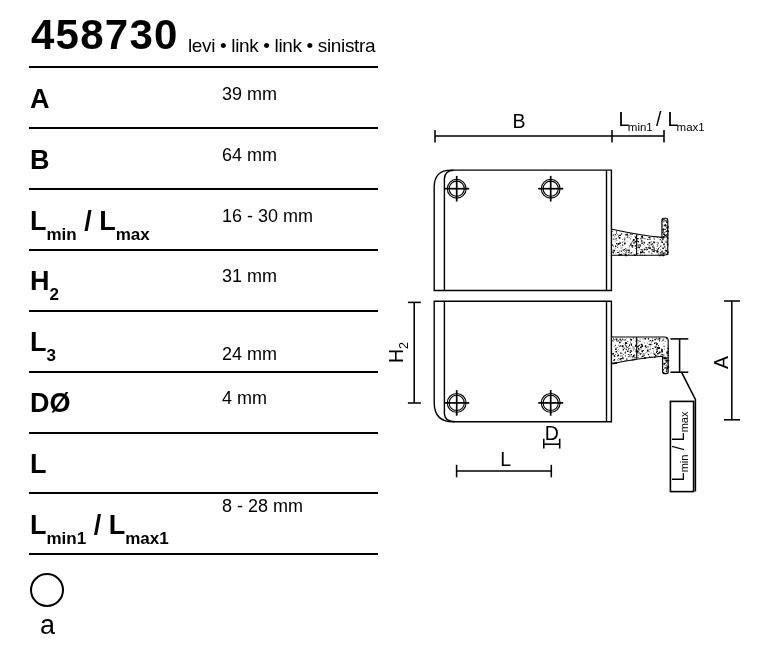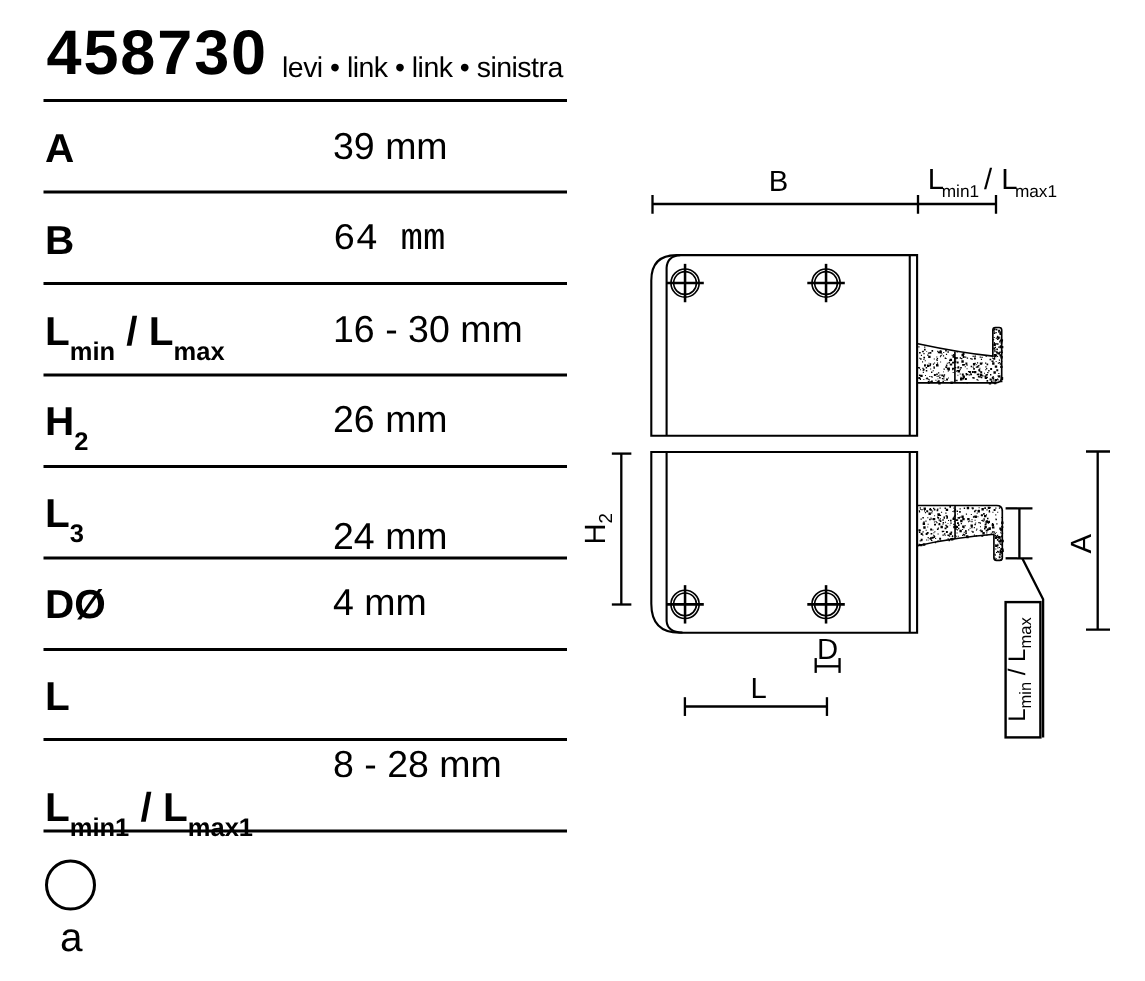--- a/index.html
+++ b/index.html
@@ -1,21 +1,21 @@
 <!DOCTYPE html>
 <html><head>
 <meta charset="utf-8">
 <style>
   html,body{margin:0;padding:0;}
   body{width:763px;height:654px;background:#fff;font-family:"Liberation Sans",sans-serif;color:#000;overflow:hidden;}
   .abs{position:absolute;}
   #page{position:relative;width:763px;height:532px;}
   .hline{position:absolute;left:29px;width:349px;height:2px;background:#000;}
   .lbl{position:absolute;left:30px;font-size:27px;font-weight:bold;white-space:nowrap;}
-  .val{position:absolute;left:222px;font-size:25px;font-weight:normal;white-space:nowrap;}
+  .val{position:absolute;left:222px;font-size:18px;font-weight:normal;white-space:nowrap;}
   .sub{font-size:17px;position:relative;top:10px;font-weight:bold;letter-spacing:0px;}
 </style>
 </head>
 <body>
 <div id="page">
   <div class="abs" style="left:31px;top:11px;font-size:42px;font-weight:bold;letter-spacing:1.25px;">458730</div>
   <div class="abs" style="left:188px;top:35px;font-size:19px;letter-spacing:-0.35px;">levi • link • link • sinistra</div>
 
   <div class="hline" style="top:66px;"></div>
   <div class="hline" style="top:127px;"></div>
@@ -24,37 +24,37 @@
   <div class="hline" style="top:310px;"></div>
   <div class="hline" style="top:371px;"></div>
   <div class="hline" style="top:432px;"></div>
   <div class="hline" style="top:492px;"></div>
   <div class="hline" style="top:553px;"></div>
 
   <div class="lbl" style="top:84px;">A</div>
   <div class="val" style="top:84px;">39 mm</div>
 
   <div class="lbl" style="top:145px;">B</div>
-  <div class="val" style="top:145px;font-family:Liberation Mono, monospace;">64 mm</div>
+  <div class="val" style="top:145px;">64 mm</div>
 
   <div class="lbl" style="top:206px;">L<span class="sub">min</span> / L<span class="sub">max</span></div>
   <div class="val" style="top:206px;text-align:center;">16 - 30 mm</div>
 
   <div class="lbl" style="top:266px;">H<span class="sub">2</span></div>
-  <div class="val" style="top:266px;">26 mm</div>
+  <div class="val" style="top:266px;">31 mm</div>
 
   <div class="lbl" style="top:327px;">L<span class="sub">3</span></div>
   <div class="val" style="top:344px;text-align:center;">24 mm</div>
 
   <div class="lbl" style="top:388px;">DØ</div>
   <div class="val" style="top:388px;">4 mm</div>
 
   <div class="lbl" style="top:449px;">L</div>
 
-  <div class="lbl" style="top:510px;margin-top:13px;">L<span class="sub">min1</span> / L<span class="sub">max1</span></div>
+  <div class="lbl" style="top:510px;">L<span class="sub">min1</span> / L<span class="sub">max1</span></div>
   <div class="val" style="top:496px;">8 - 28 mm</div>
 
   <div class="abs" style="left:30px;top:572.5px;width:30px;height:30px;border:2px solid #000;border-radius:50%;"></div>
   <div class="abs" style="left:40px;top:610px;font-size:27px;">a</div>
 
   <svg class="abs" style="left:0;top:0;" width="763" height="654" viewBox="0 0 763 654">
 
     <g fill="none" stroke="#000" stroke-width="1.55">
 
       <line x1="435" y1="136" x2="664" y2="136"></line>

